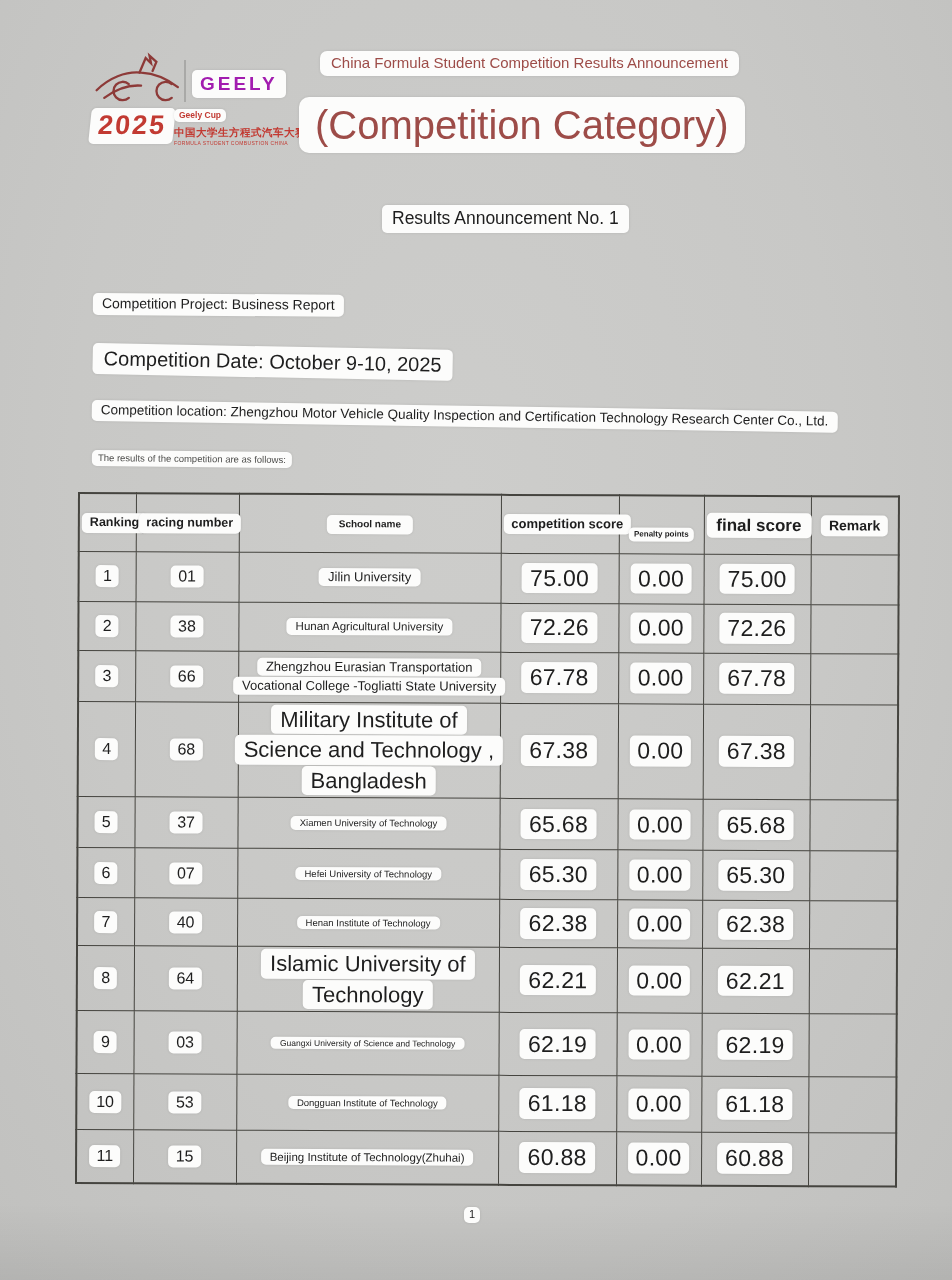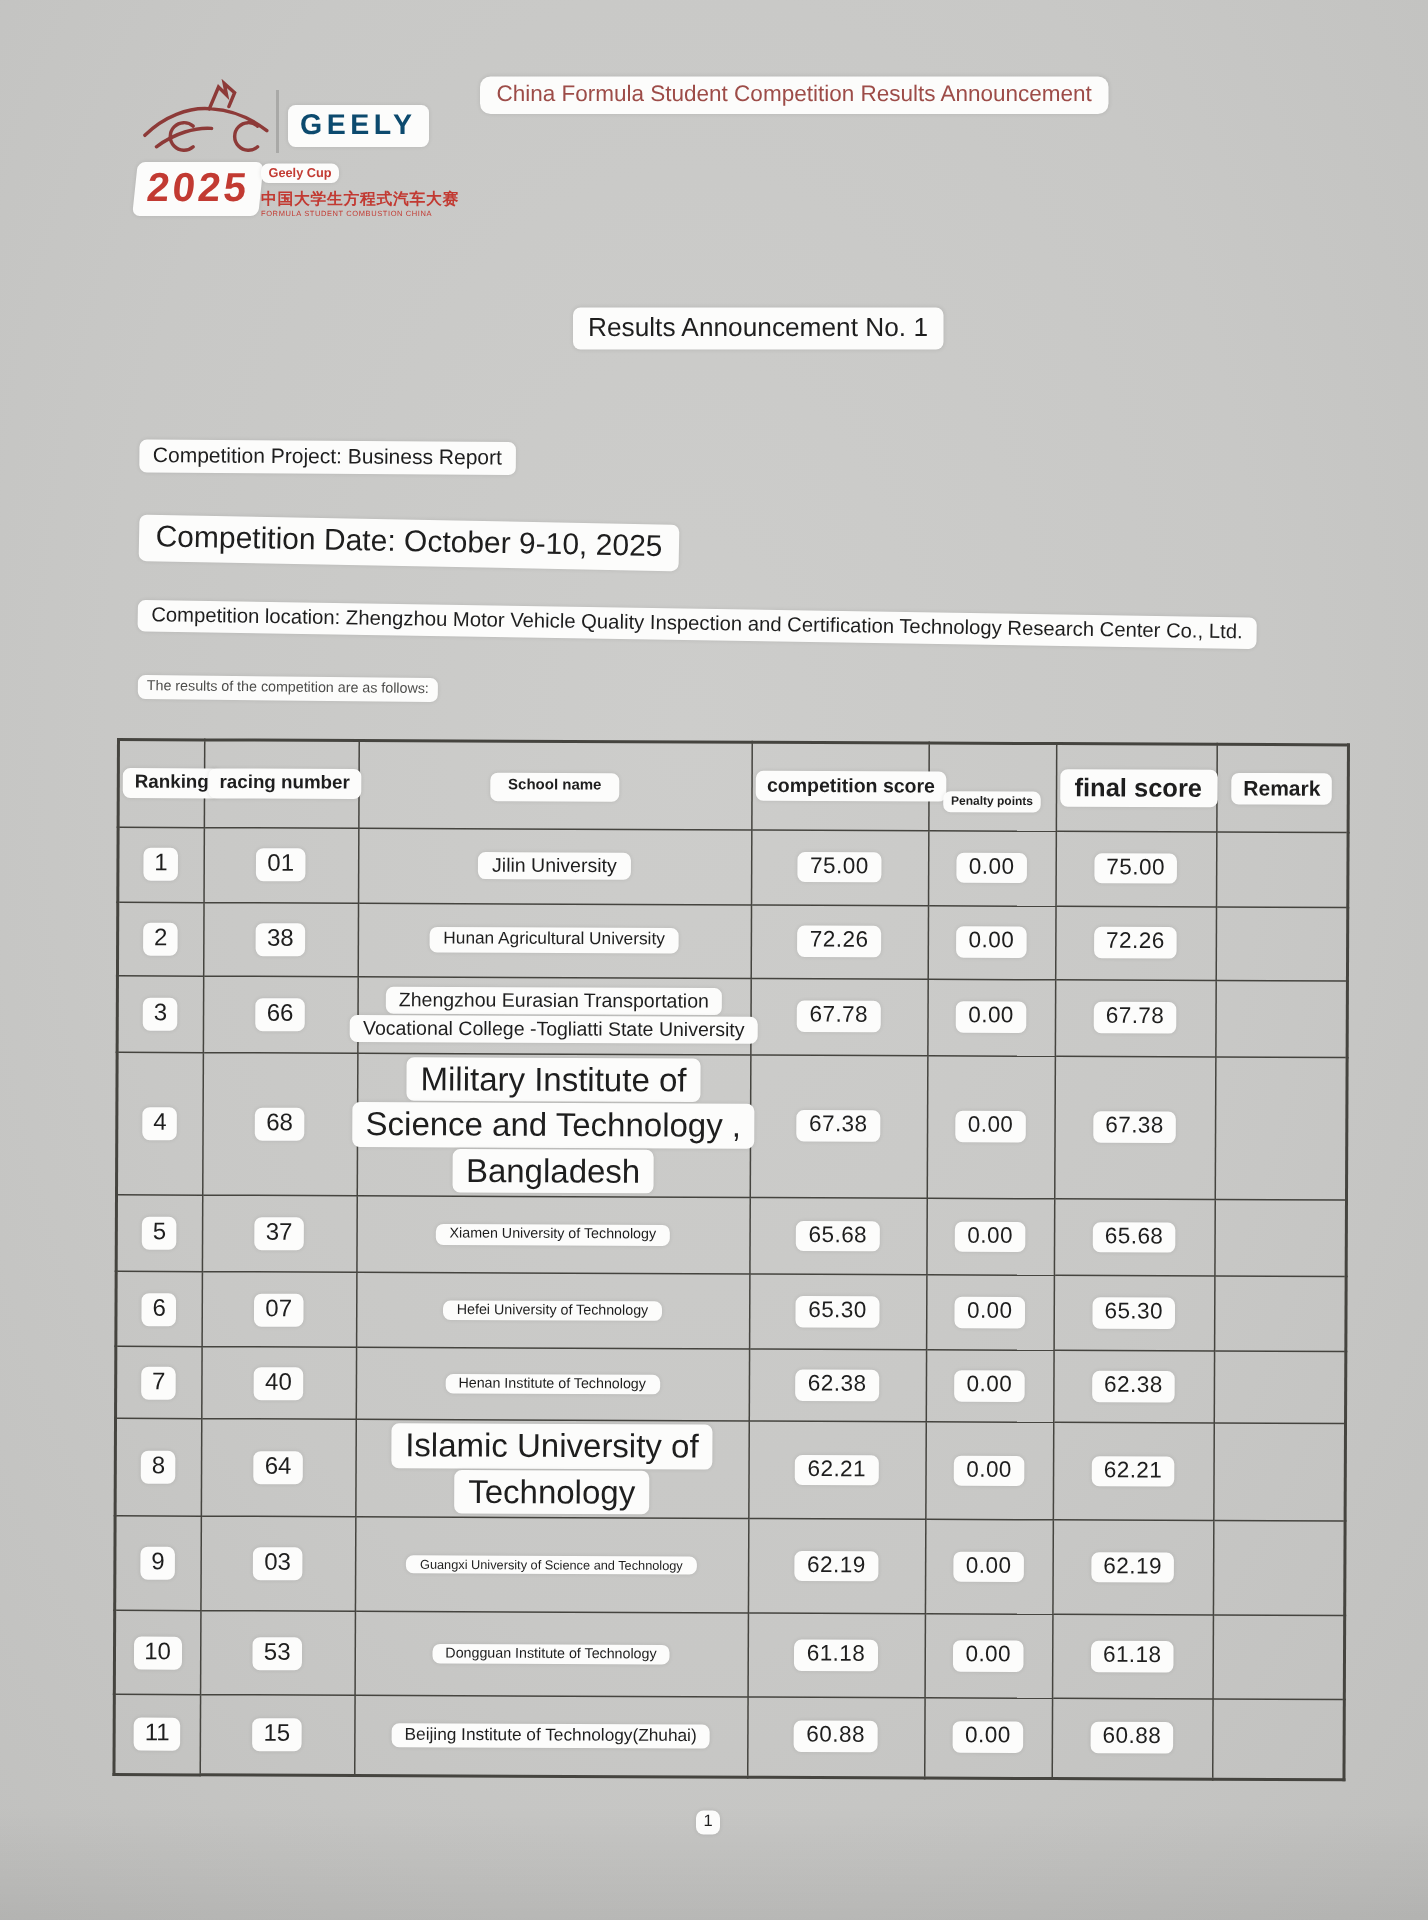--- a/index.html
+++ b/index.html
@@ -28,21 +28,21 @@
     box-shadow:0 0 3px rgba(0,0,0,.10);
     white-space:nowrap;
   }
   .abs{position:absolute;}
 
   
   .logo{left:88px;top:48px;width:195px;height:105px;}
   .logo-car{position:absolute;left:4px;top:2px;}
   .logo-divider{position:absolute;left:96px;top:12px;width:2px;height:42px;background:#a9a9a7;}
   .brand-chip{position:absolute;left:104px;top:22px;font-size:19px;font-weight:700;
-    letter-spacing:3px;color:#0c4a6e;padding:2px 8px;}
+    letter-spacing:3px;color:#a21caf;padding:2px 8px;}
   .year-chip{position:absolute;left:2px;top:60px;font-size:27px;font-weight:800;
     color:var(--logo-red);letter-spacing:2px;transform:skewX(-6deg);padding:1px 8px;}
   .cup-chip{position:absolute;left:86px;top:61px;font-size:8.5px;color:var(--logo-red);
     font-weight:700;padding:1px 5px;}
   .cn-title{position:absolute;left:86px;top:78px;font-size:10.5px;font-weight:700;
     color:var(--logo-red);letter-spacing:.5px;white-space:nowrap;}
   .en-sub{position:absolute;left:86px;top:92px;font-size:5px;color:var(--logo-red);
     letter-spacing:.4px;white-space:nowrap;}
 
   
@@ -75,21 +75,21 @@
 
   .h-chip{font-size:12.5px;padding:2px 8px;}
   .h-school{font-size:10px;padding:3px 12px;}
   .h-compscore{font-size:13px;}
   .h-penalty{font-size:8px;padding:2px 5px;margin-top:20px;}
   .h-final{font-size:17px;padding:2px 10px;text-align:right;}
   .h-remark{font-size:14px;}
 
   .chip-rank{font-size:16px;padding:1px 7px;}
   .chip-num{font-size:16px;padding:1px 8px;}
-  .chip-score{font-size:15px;padding:1px 8px;letter-spacing:.3px;}
+  .chip-score{font-size:23px;padding:1px 8px;letter-spacing:.3px;}
 
   .school-lines{display:flex;flex-direction:column;align-items:center;gap:1px;}
   .chip-school{padding:1px 9px;}
   .s-lg{font-size:22px;text-align:right;}
   .s-md{font-size:13px;}
   .s-sm{font-size:11.5px;}
   .s-xs{font-size:9.5px;}
   .s-xxs{font-size:8.5px;}
 </style>
 </head>
@@ -109,20 +109,21 @@
     </svg>
     <div class="logo-divider"></div>
     <span class="chip brand-chip">GEELY</span>
     <span class="chip year-chip">2025</span>
     <span class="chip cup-chip">Geely Cup</span>
     <span class="cn-title">中国大学生方程式汽车大赛</span>
     <span class="en-sub">FORMULA STUDENT COMBUSTION CHINA</span>
   </div>
 
   <span class="chip abs doc-title">China Formula Student Competition Results Announcement</span>
+  <span class="chip abs doc-subtitle">(Competition Category)</span>
   <span class="chip abs announcement">Results Announcement No. 1</span>
   <span class="chip abs project-line">Competition Project: Business Report</span>
   <span class="chip abs date-line">Competition Date: October 9-10, 2025</span>
   <span class="chip abs location-line">Competition location: Zhengzhou Motor Vehicle Quality Inspection and Certification Technology Research Center Co., Ltd.</span>
   <span class="chip abs intro-line">The results of the competition are as follows:</span>
 
   <div class="abs table-wrap">
     <table>
       <colgroup>
         <col style="width:57px">

